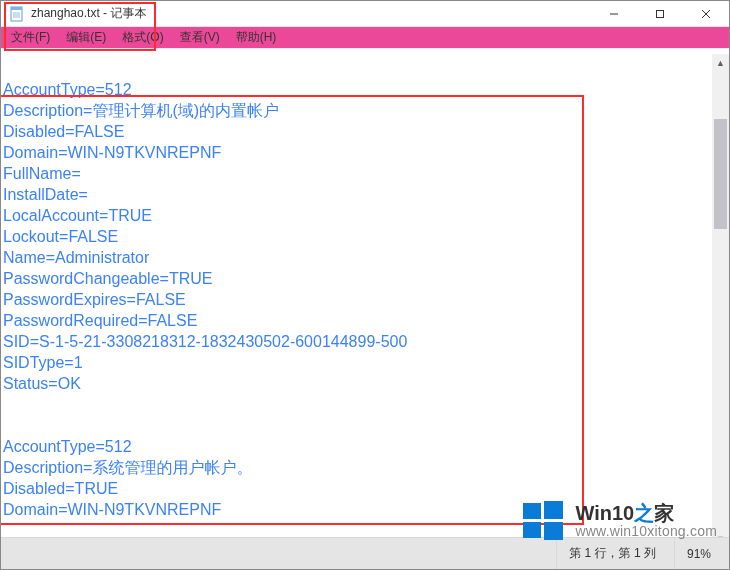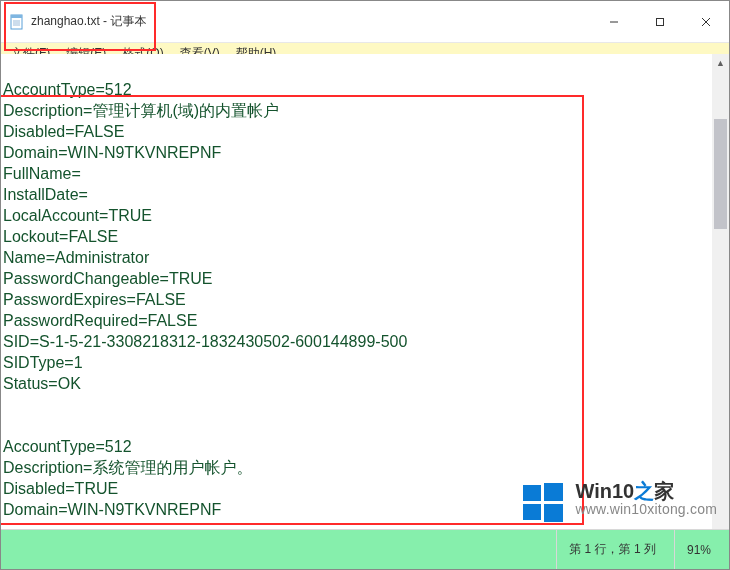--- a/index.html
+++ b/index.html
@@ -4,86 +4,86 @@
 <style>
   * { box-sizing: border-box; }
   html, body { margin:0; padding:0; }
   body {
     width:730px; height:570px;
     font-family:"Microsoft YaHei","Segoe UI",Tahoma,sans-serif;
     font-size:12px; background:#fff; position:relative; overflow:hidden;
     border:1px solid #888;
   }
   .titlebar {
-    height:42px; display:flex; align-items:center;
+    height:26px; display:flex; align-items:center;
     background:#fff; border-bottom:1px solid #e8e8e8;
   }
   .app-icon {
     width:16px; height:16px; margin:0 6px 0 8px;
     display:flex; align-items:center; justify-content:center;
   }
   .title-text { color:#333; font-size:12px; }
   .title-spacer { flex:1; }
   .win-btn {
     width:46px; height:30px; display:flex; align-items:center; justify-content:center;
     color:#555;
   }
   .menubar {
     height:22px; display:flex; align-items:center; padding:0 2px;
-    border-bottom:1px solid #eee; background:#fef9c3;
+    border-bottom:1px solid #eee; background:#ec4899;
   }
   .menu-item { padding:2px 8px; color:#333; font-size:12px; }
   .client {
     position:absolute; top:53px; bottom:22px; left:0; right:0;
     background:#fff; overflow:hidden;
   }
   .text-area {
     position:absolute; top:0; left:0; right:17px; bottom:0;
     padding:4px 2px 4px 2px;
     font-family:Tahoma,"Segoe UI",sans-serif;
-    font-size:16px; color:#14532d; line-height:21px;
+    font-size:16px; color:#3b82f6; line-height:21px;
     white-space:pre; overflow:hidden;
   }
   .vscroll {
     position:absolute; top:0; right:0; width:17px; bottom:0;
     background:#f0f0f0;
   }
   .vscroll .btn {
     height:17px; background:#f0f0f0; display:flex; align-items:center; justify-content:center;
     color:#606060; font-size:9px;
   }
   .vscroll .track { position:absolute; top:17px; bottom:17px; left:0; right:0; }
   .vscroll .thumb {
     position:absolute; left:2px; right:2px; top:48px; height:110px;
     background:#c2c3c9; border-radius:0;
   }
   .vscroll .btn.down { position:absolute; bottom:0; left:0; right:0; }
   .statusbar {
-    position:absolute; bottom:0; left:0; right:0; height:40px;
-    background:#86efac; border-top:1px solid #d8d8d8;
+    position:absolute; bottom:0; left:0; right:0; height:32px;
+    background:#e5e5e5; border-top:1px solid #d8d8d8;
     display:flex; align-items:center; font-size:12px; color:#333;
   }
   .sb-spacer { flex:1; }
   .sb-cell {
     border-left:1px solid #d8d8d8; height:100%; display:flex; align-items:center;
     padding:0 18px 0 12px;
   }
   
   .anno-red1 {
     position:absolute; top:1px; left:3px; width:152px; height:49px;
     border:2px solid #ff2a2a; pointer-events:none;
   }
   .anno-red2 {
     position:absolute; top:94px; left:0; width:583px; height:430px;
     border:2px solid #ff2a2a; border-left:none; pointer-events:none;
   }
   
   .watermark {
-    position:absolute; right:12px; bottom:44px;
-    display:flex; gap:10px; pointer-events:none;
+    position:absolute; right:12px; bottom:26px;
+    display:flex; align-items:center; gap:10px; pointer-events:none;
   }
   .wm-logo { width:44px; height:44px; }
   .wm-text { display:flex; flex-direction:column; line-height:1.05; }
   .wm-line1 { font-size:20px; font-weight:600; color:#333; }
   .wm-zhi { color:#0a7bd6; }
   .wm-line2 { font-size:14px; color:#888; letter-spacing:0.2px; }
 </style>
 </head>
 <body>
 

